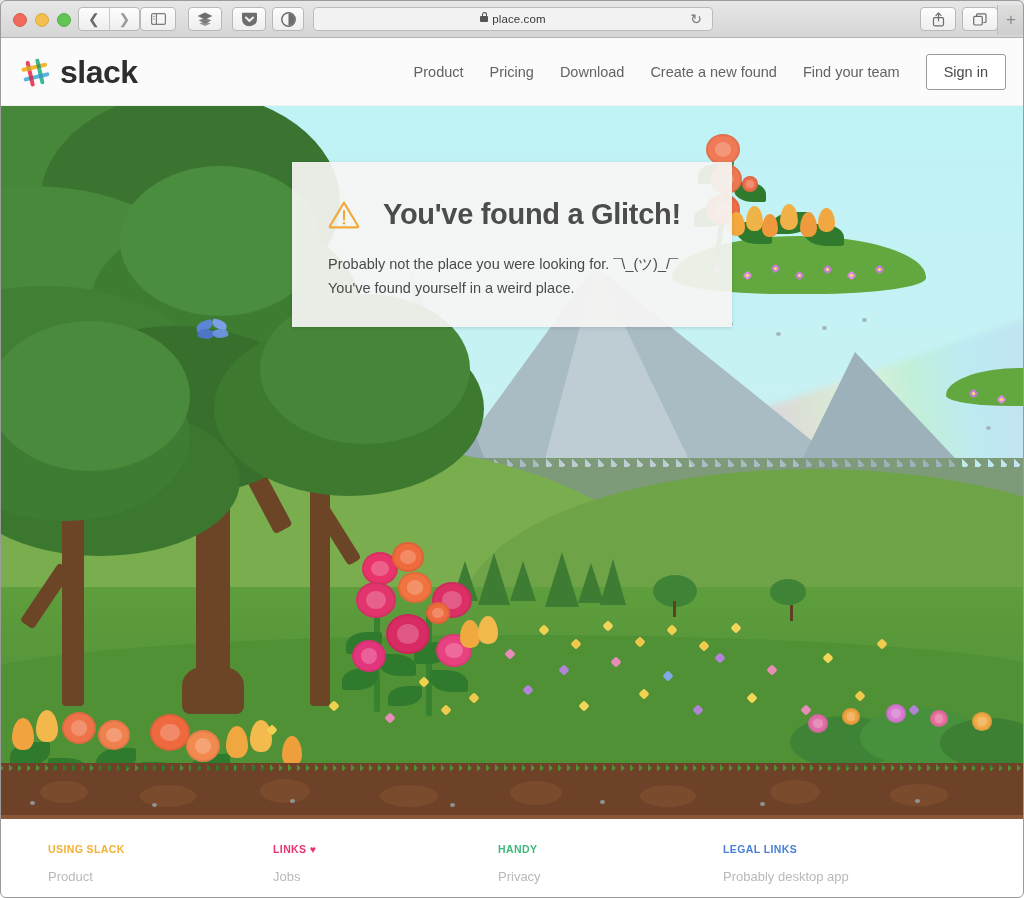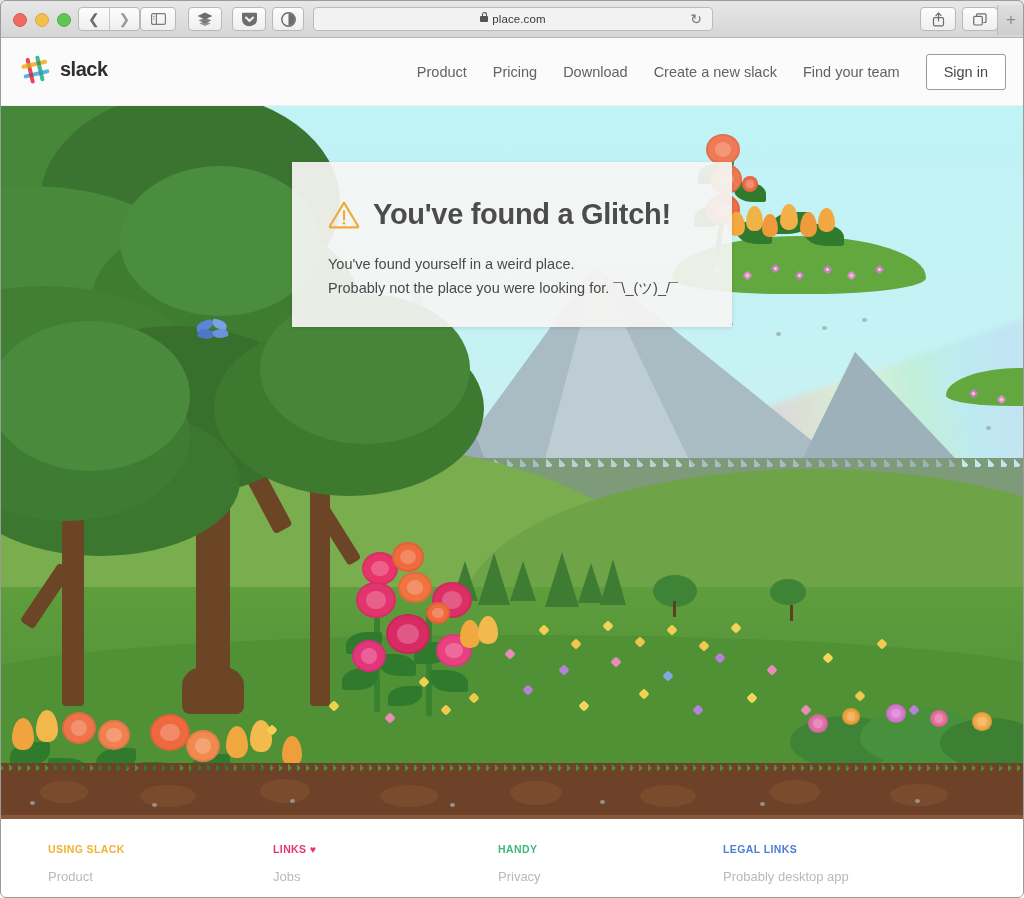--- a/index.html
+++ b/index.html
@@ -148,21 +148,21 @@
     border-bottom: 1px solid #f0f0f0;
   }
   .logo {
     position: absolute;
     left: 20px; top: 16px;
     display: flex;
     align-items: center;
     gap: 9px;
   }
   .logo-word {
-    font-size: 20px;
+    font-size: 32px;
     font-weight: bold;
     color: #2e2e2e;
     letter-spacing: -0.5px;
   }
   .navlinks {
     position: absolute;
     right: 18px; top: 0;
     height: 68px;
     display: flex;
     align-items: center;
@@ -476,21 +476,21 @@
     left: 292px; top: 162px;
     width: 440px; height: 165px;
     background: rgba(245,245,243,0.93);
     box-shadow: 0 1px 4px rgba(0,0,0,0.12);
     z-index: 30;
     box-sizing: border-box;
   }
   .dlg-head {
     display: flex;
     align-items: center;
-    gap: 13px;
+    gap: 23px;
     padding: 36px 0 0 36px;
   }
   .dlg-title {
     font-size: 29px;
     font-weight: bold;
     color: #4c4c4c;
     letter-spacing: -0.3px;
   }
   .warn-tri {
     width: 32px; height: 29px;
@@ -618,21 +618,21 @@
           <rect x="58" y="58" width="13" height="13" fill="#3c9bbd"></rect>
         </g>
       </svg>
       <span class="logo-word">slack</span>
     </div>
 
     <div class="navlinks">
       <span class="navlink">Product</span>
       <span class="navlink">Pricing</span>
       <span class="navlink">Download</span>
-      <span class="navlink">Create a new slack</span>
+      <span class="navlink">Create a new found</span>
       <span class="navlink">Find your team</span>
       <span class="signin">Sign in</span>
     </div>
   </div>
 
   <div class="scene">
 
     <div class="rainbow"></div>
 
     <div class="mountain">
@@ -866,22 +866,22 @@
       <div class="warn-tri">
         <svg width="32" height="29" viewBox="0 0 32 29">
           <path d="M16 2.6 L30 26 Q30.8 27.4 29.2 27.4 L2.8 27.4 Q1.2 27.4 2 26 Z" fill="none" stroke="#f0a93a" stroke-width="2.1" stroke-linejoin="round"></path>
           <line x1="16" y1="11" x2="16" y2="19.6" stroke="#f0a93a" stroke-width="2.1" stroke-linecap="round"></line>
           <circle cx="16" cy="23.2" r="1.3" fill="#f0a93a"></circle>
         </svg>
       </div>
       <div class="dlg-title">You've found a Glitch!</div>
     </div>
     <div class="dlg-body">
+      <div>Probably not the place you were looking for. ¯\_(ツ)_/¯</div>
       <div>You've found yourself in a weird place.</div>
-      <div>Probably not the place you were looking for. ¯\_(ツ)_/¯</div>
     </div>
   </div>
 
   <div class="footer">
     <div class="footer-cols">
       <div class="fcol">
         <div class="fhead" style="color:#f2b134;">USING SLACK</div>
         <div class="flink">Product</div>
       </div>
       <div class="fcol">

